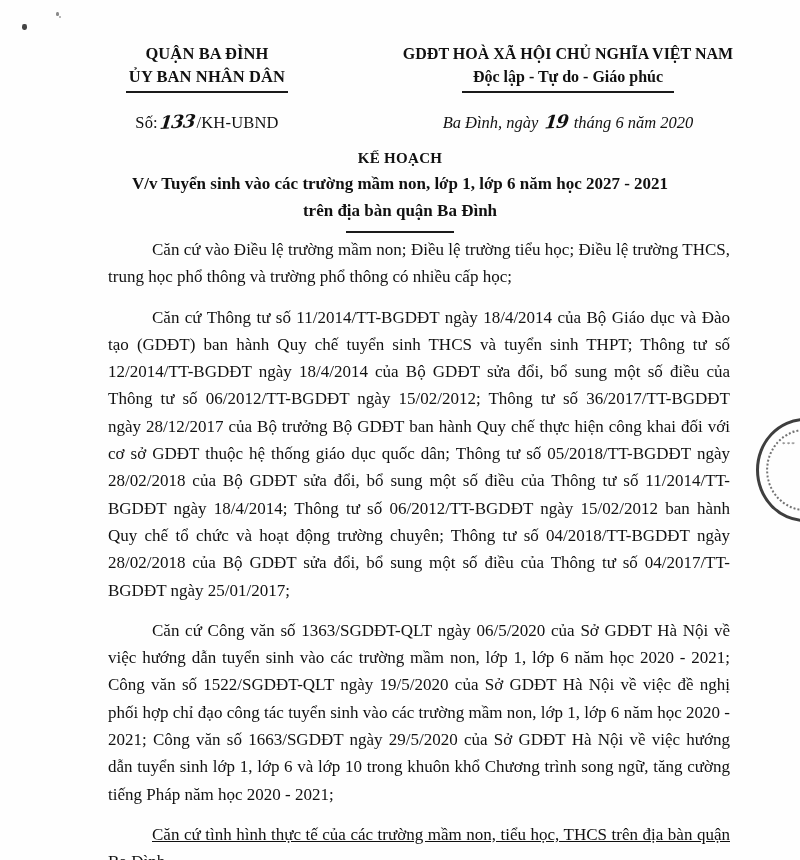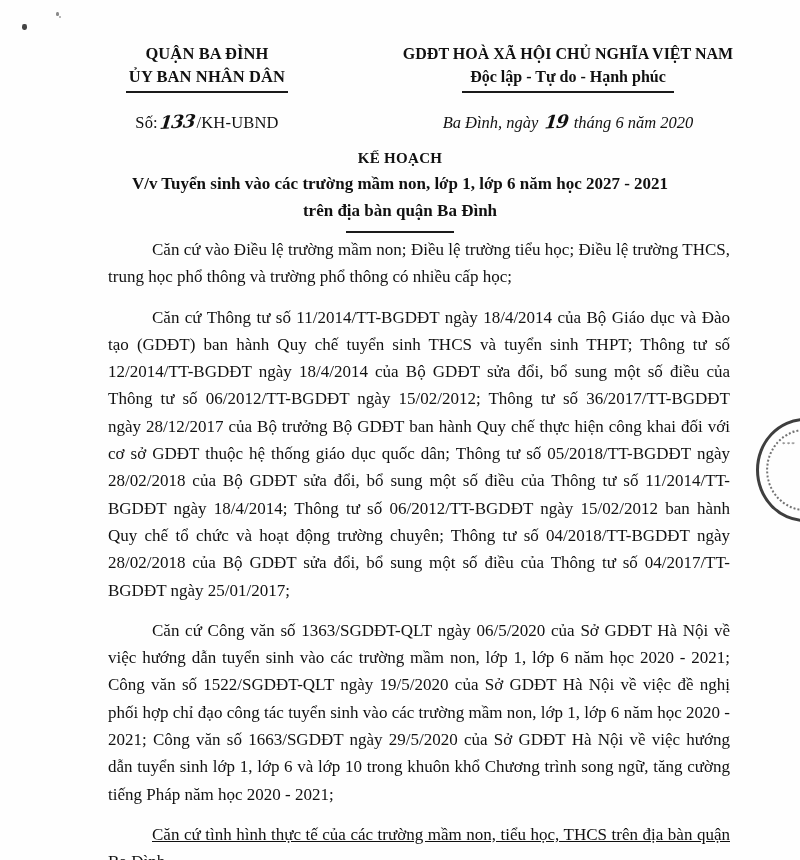--- a/index.html
+++ b/index.html
@@ -180,21 +180,21 @@
 
     <div class="hdr-col left">
       <div class="org-line">QUẬN BA ĐÌNH</div>
       <div class="org-line">ỦY BAN NHÂN DÂN</div>
       <div class="rule left-rule"></div>
       <div class="number-line"><span>Số:</span><span class="hand">133</span><span>/KH-UBND</span></div>
     </div>
 
     <div class="hdr-col right">
       <div class="motto wide">GDĐT HOÀ XÃ HỘI CHỦ NGHĨA VIỆT NAM</div>
-      <div class="motto">Độc lập - Tự do - Hạnh phúc</div>
+      <div class="motto">Độc lập - Tự do - Giáo phúc</div>
       <div class="rule right-rule"></div>
       <div class="date-line"><span>Ba Đình, ngày</span> <span class="hand">19</span> <span>tháng 6 năm 2020</span></div>
     </div>
 
   </div>
 
   <div id="title-block">
     <div class="doc-type">KẾ HOẠCH</div>
     <div class="doc-subject">V/v Tuyển sinh vào các trường mầm non, lớp 1, lớp 6 năm học 2027 - 2021</div>
     <div class="doc-subject">trên địa bàn quận Ba Đình</div>

